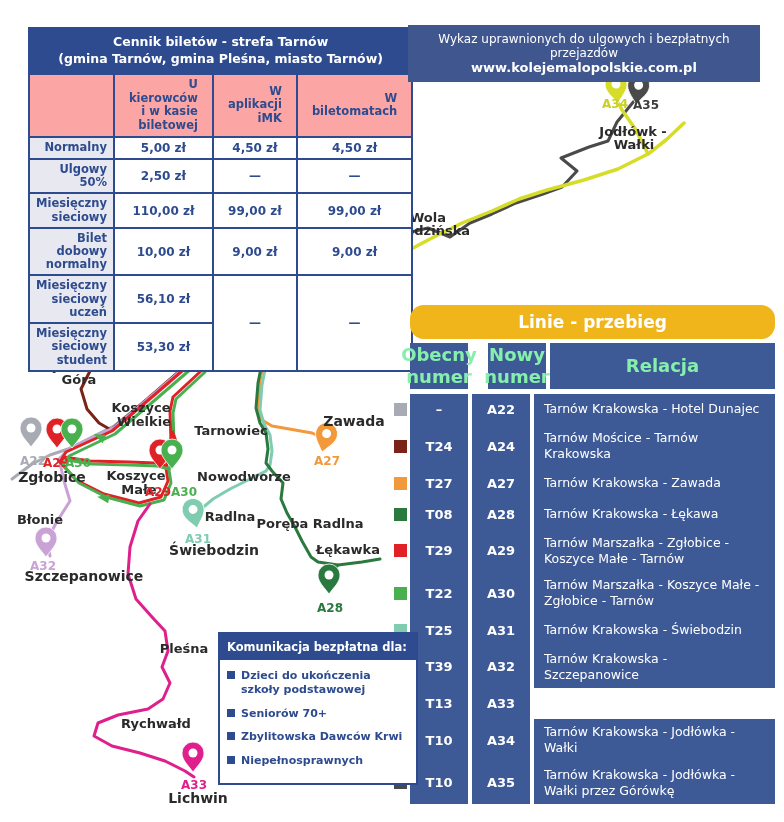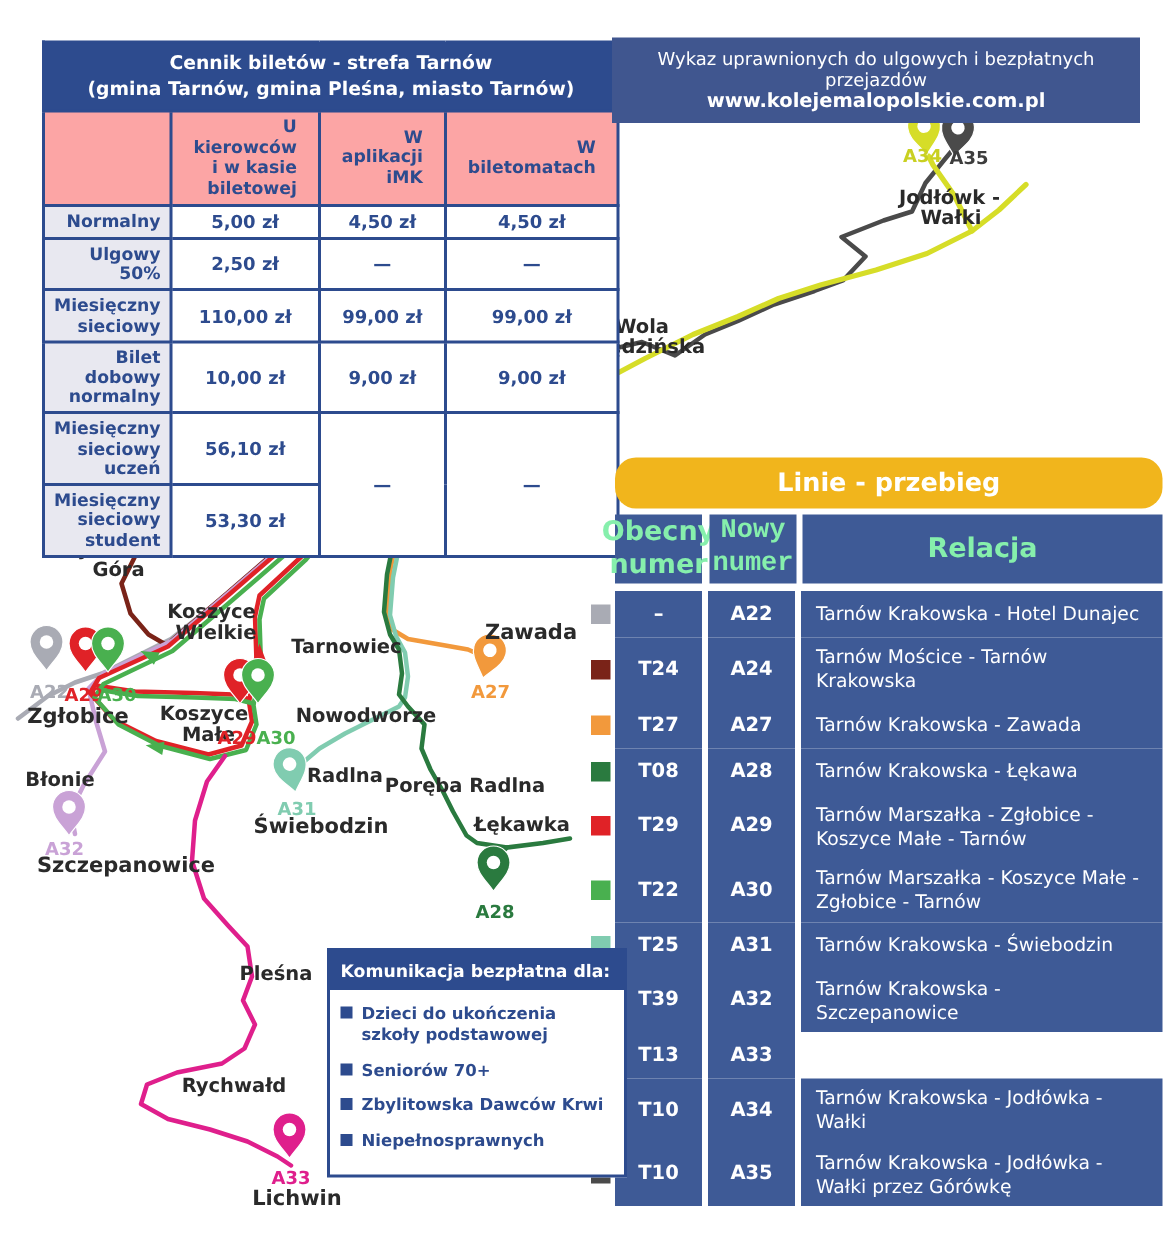--- a/index.html
+++ b/index.html
@@ -29,21 +29,21 @@
 
   
   .linie{position:absolute;left:394px;top:305px;width:381px;z-index:2;}
   .linie-title{margin-left:16px;background:#f1b51c;color:#fff;font-weight:700;
                font-size:17px;text-align:center;padding:7px 0;border-radius:14px;}
   .linie-header{display:flex;margin:4px 0 5px;}
   .lh-sp{width:16px;flex:none;}
   .lh{background:#3e5a96;color:#86efac;font-weight:700;font-size:18px;display:flex;
       align-items:center;justify-content:center;text-align:center;line-height:1.2;height:46px;}
   .lh.c1{width:58px;flex:none;}
-  .lh.c2{width:58px;flex:none;margin-left:5px;font-family:Liberation Mono, monospace;}
+  .lh.c2{width:58px;flex:none;margin-left:20px;}
   .lh.c3{flex:1;margin-left:4px;}
   .lrow{display:flex;}
   .sw{width:16px;flex:none;display:flex;align-items:center;}
   .sw span{width:13px;height:13px;display:block;}
   .lc{background:#3e5a96;color:#fff;min-height:31px;box-sizing:border-box;}
   .lc.c1,.lc.c2{width:58px;flex:none;display:flex;align-items:center;justify-content:center;
                 font-weight:700;font-size:13px;}
   .lc.c2{margin-left:4px;}
   .lc.c3{flex:1;margin-left:4px;display:flex;align-items:center;font-size:12.5px;
          line-height:1.3;padding:5px 10px;}

